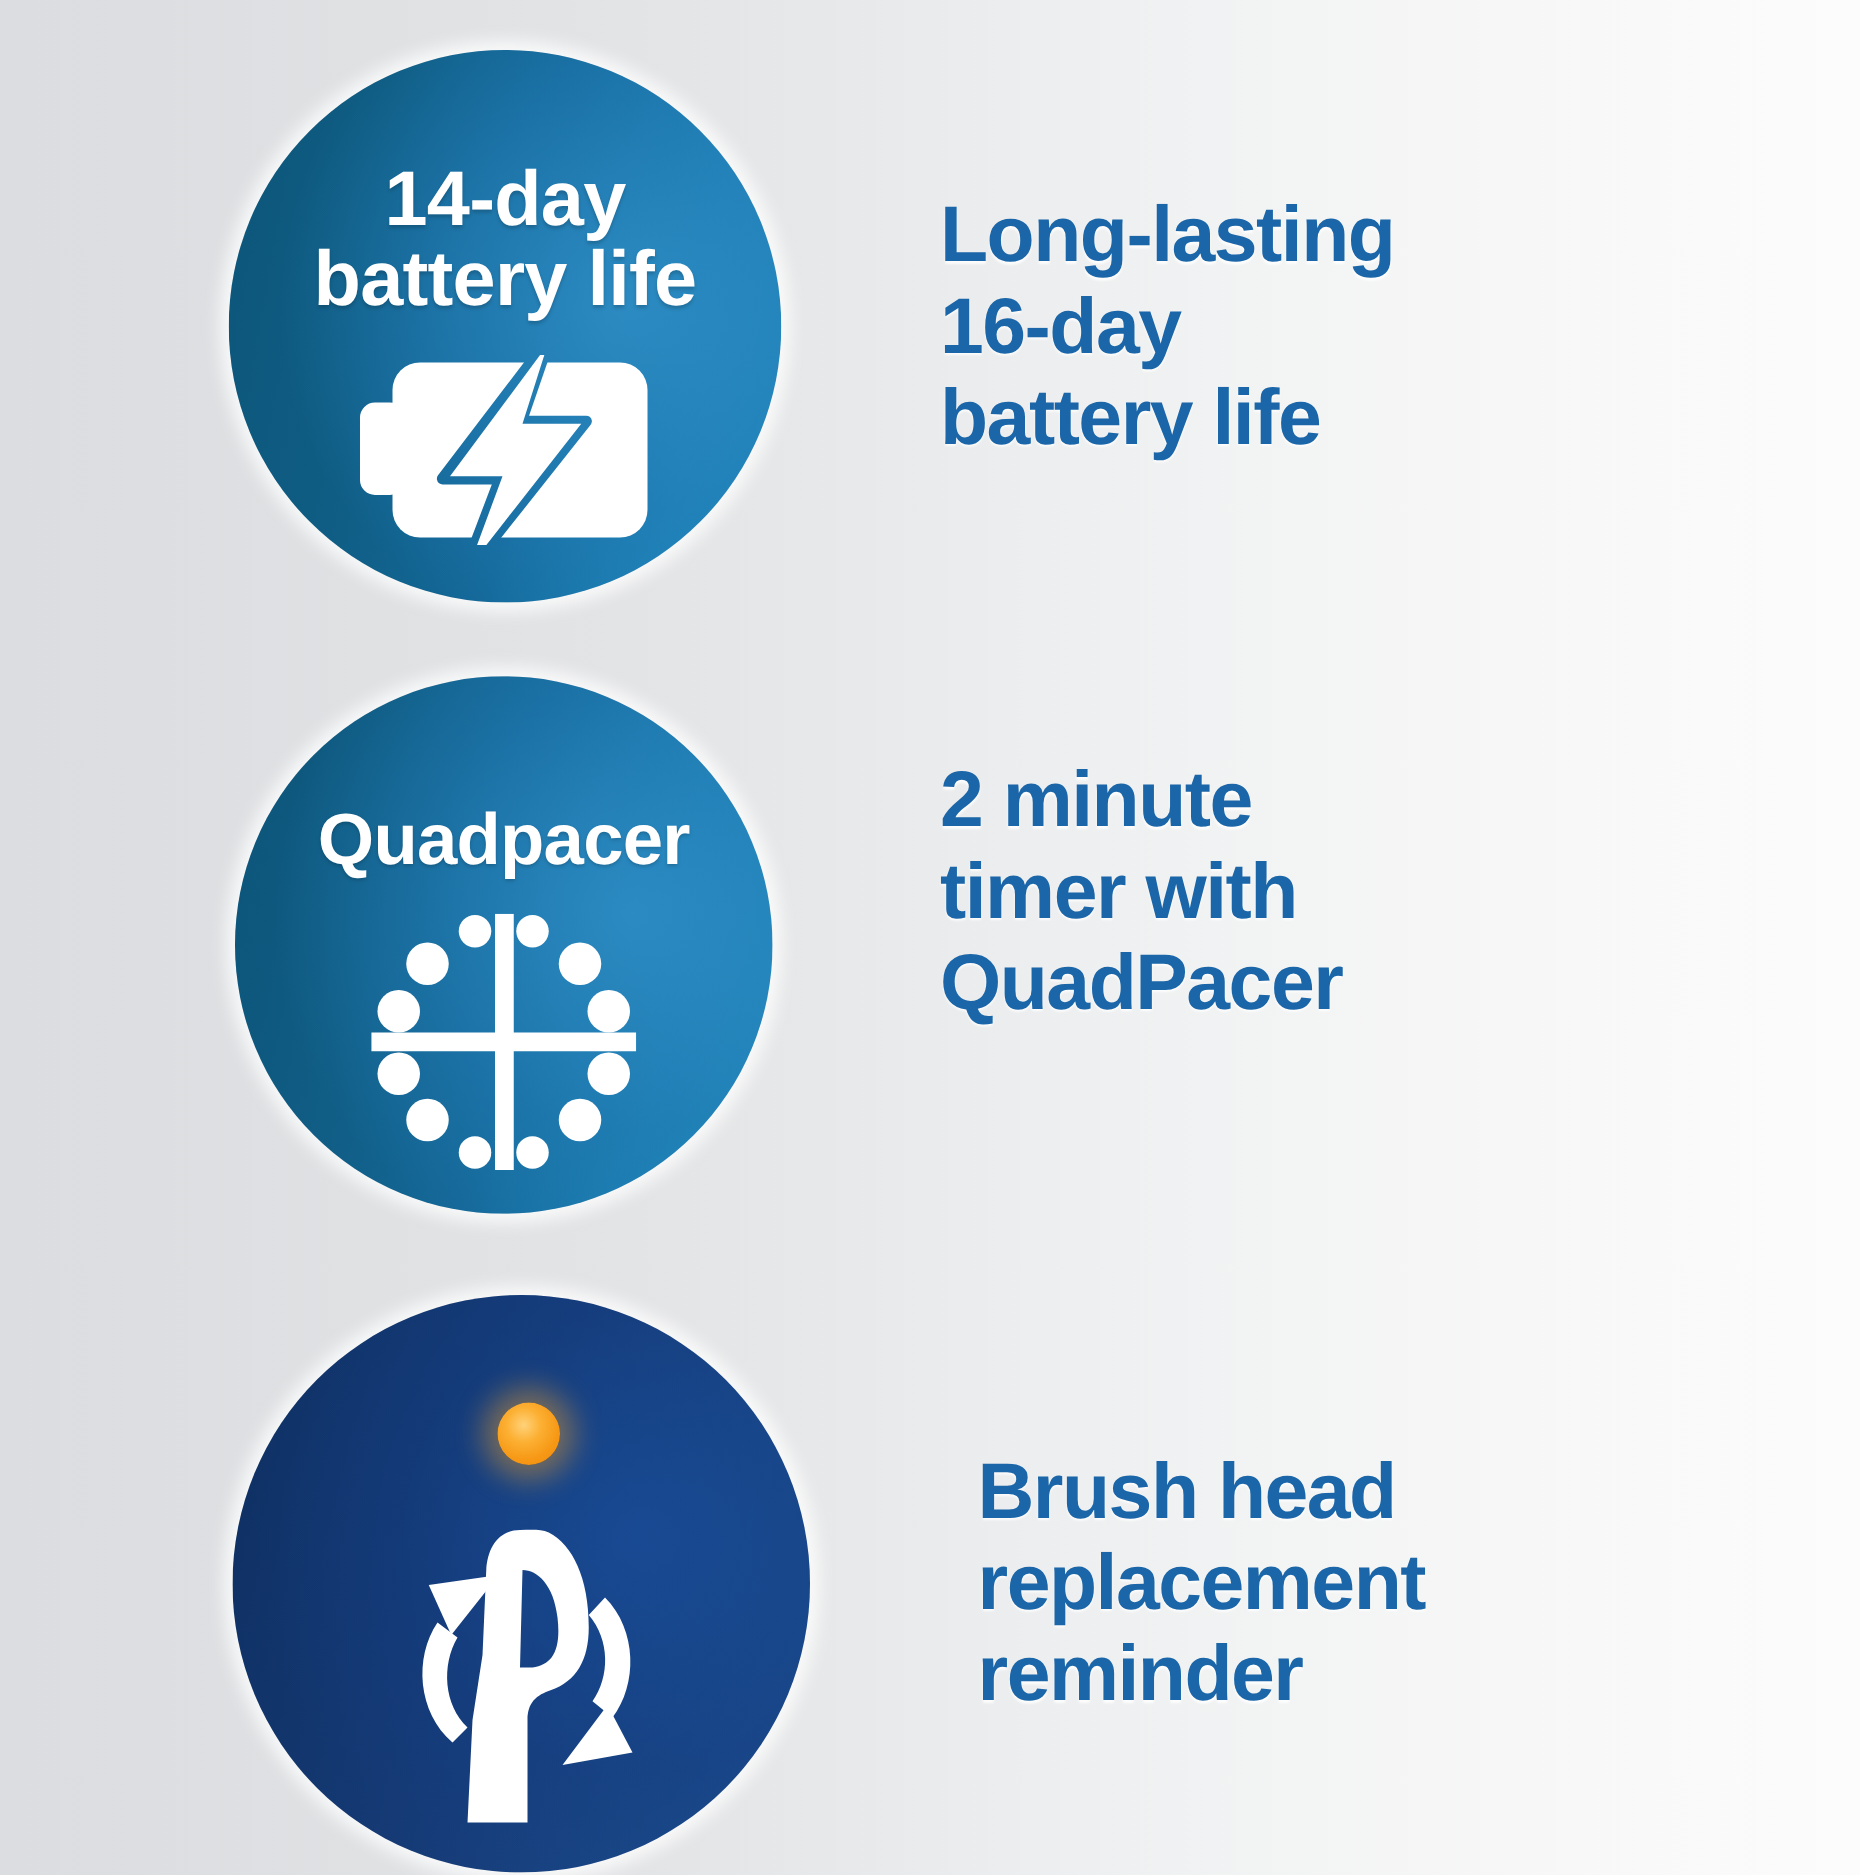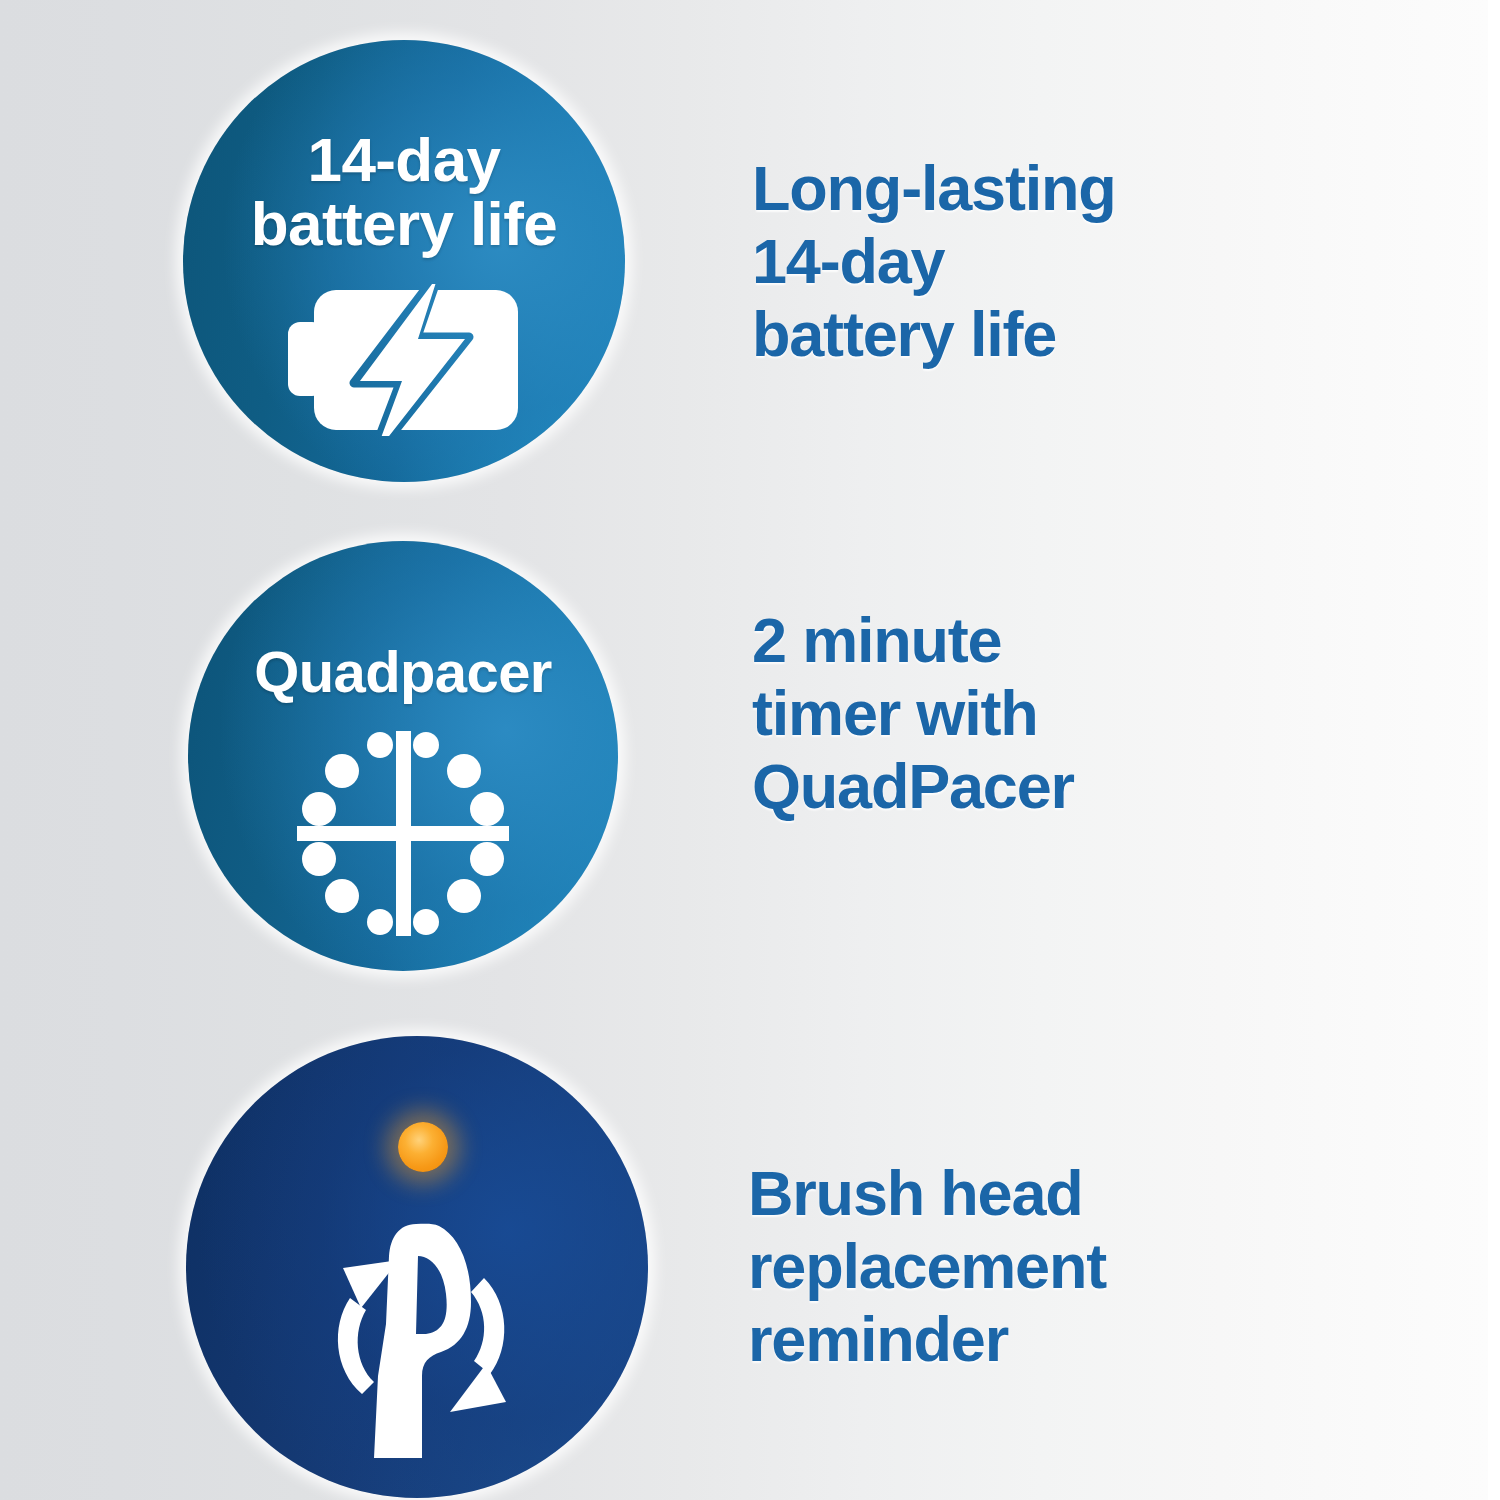--- a/index.html
+++ b/index.html
@@ -146,21 +146,21 @@
 
             <rect x="26" y="6" width="204" height="140" rx="22" ry="22" fill="#ffffff"></rect>
           </g>
 
           <path d="M150 -8 L72 97 L114 97 L87 170 L177 55 L130 55 Z" fill="#ffffff"></path>
         </svg>
       </div>
     </div>
 
     <div class="feature-text" style="left:752px; top:152px; width:560px;">Long-lasting
-14-day
+16-day
 battery life</div>
   </div>
 
   <div class="feature-row" style="top:0;">
 
     <div class="badge badge-2" style="left:188px; top:541px; width:430px; height:430px;">
       <div class="badge-inner"></div>
 
       <div class="badge-caption" style="top:101px; font-size:58px;">Quadpacer</div>
 
@@ -235,18 +235,18 @@
             <path d="M186 62
                      C 212 88 212 132 192 158
                      L 176 145
                      C 190 125 190 96 173 76 Z"></path>
             <path d="M208 186 L152 196 L188 148 Z"></path>
           </g>
         </svg>
       </div>
     </div>
 
-    <div class="feature-text" style="left:748px; top:1157px; width:560px;">Brush head
+    <div class="feature-text" style="left:782px; top:1157px; width:560px;">Brush head
 replacement
 reminder</div>
   </div>
 
 </div>
 
 </body></html>

